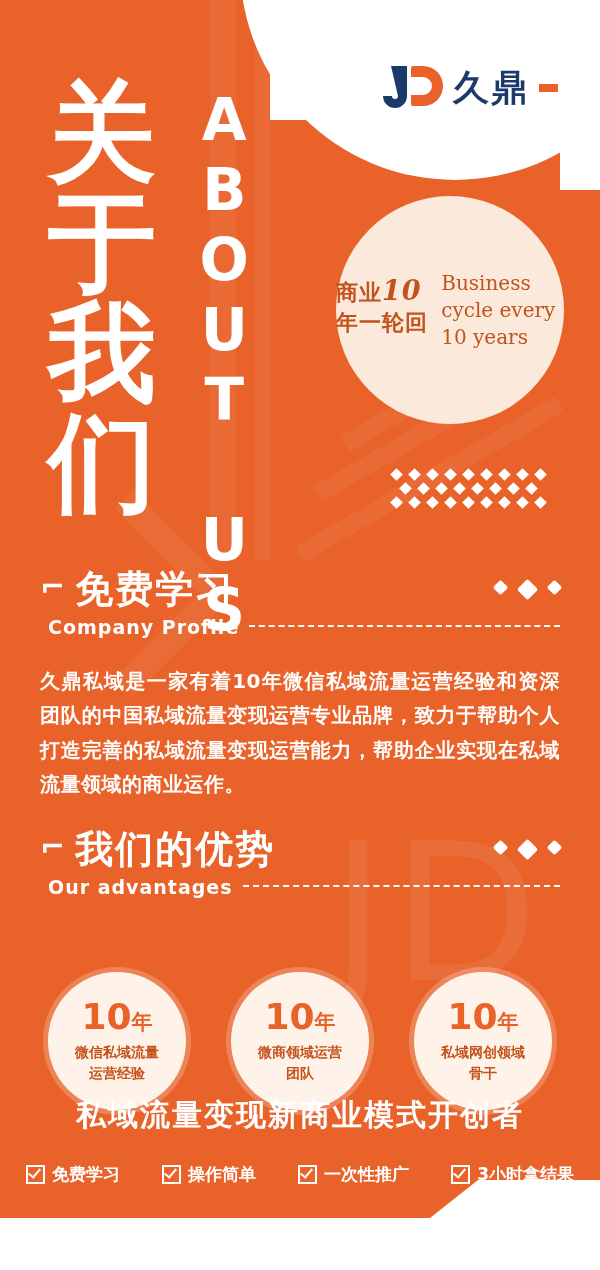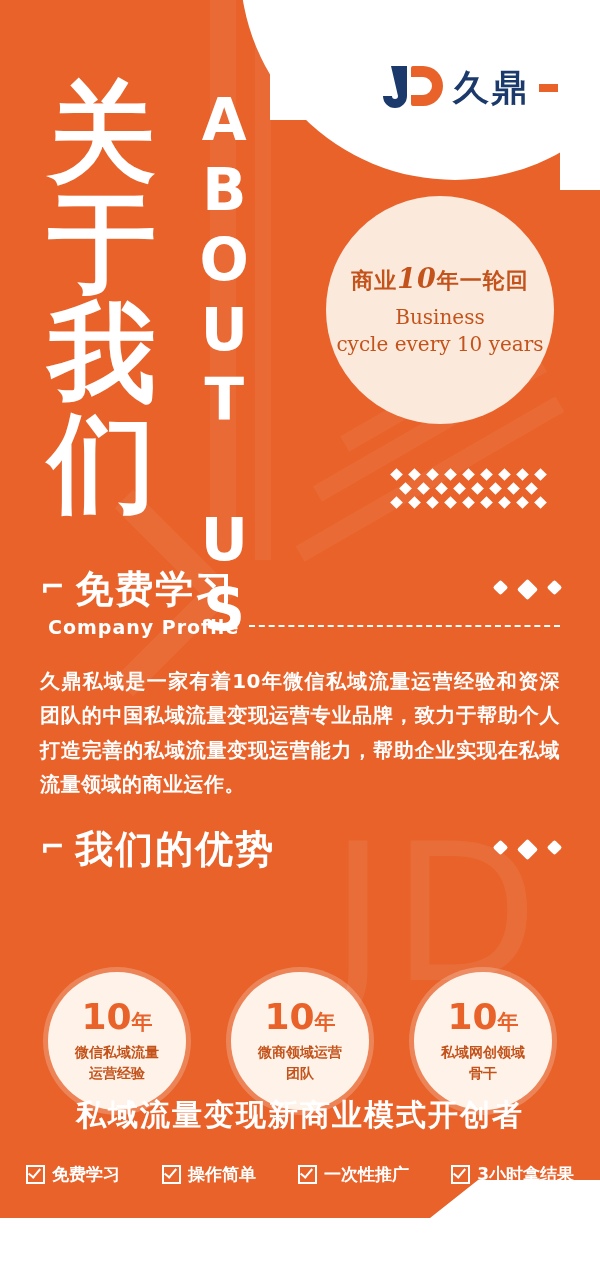--- a/index.html
+++ b/index.html
@@ -142,30 +142,30 @@
     line-height: 0.97;
     letter-spacing: 2px;
     writing-mode: vertical-rl;
     text-orientation: upright;
   }
 
   
   .circle-badge {
     position: absolute;
     top: 196px;
-    right: 46px;
+    right: 36px;
     width: 228px;
     height: 228px;
     border-radius: 50%;
     background: #FBE9DC;
     display: flex;
-    flex-direction: column;
+    flex-direction: row;
     align-items: center;
     justify-content: center;
-    text-align: center;
+    text-align: left;
     color: #C4531B;
   }
   .circle-cn {
     font-family: "DejaVu Serif", serif;
     font-size: 22px;
     font-weight: 700;
     letter-spacing: 1px;
     margin-bottom: 8px;
   }
   .circle-cn b {
@@ -451,20 +451,24 @@
       <div class="diamond small"></div>
     </div>
     <div class="body-text">久鼎私域是一家有着10年微信私域流量运营经验和资深团队的中国私域流量变现运营专业品牌，致力于帮助个人打造完善的私域流量变现运营能力，帮助企业实现在私域流量领域的商业运作。</div>
   </div>
 
   <div class="section" style="top:830px;">
     <div class="sec-head">
       <div class="sec-tick">⌐</div>
       <div class="sec-title">我们的优势</div>
     </div>
+    <div class="sec-sub-row">
+      <div class="sec-sub">Our advantages</div>
+      <div class="dash-line"></div>
+    </div>
     <div class="stars" style="top:12px;">
       <div class="diamond small"></div>
       <div class="diamond"></div>
       <div class="diamond small"></div>
     </div>
   </div>
 
   <div class="adv-row">
     <div class="adv-circle">
       <div class="adv-num"><span>10</span><small>年</small></div>

